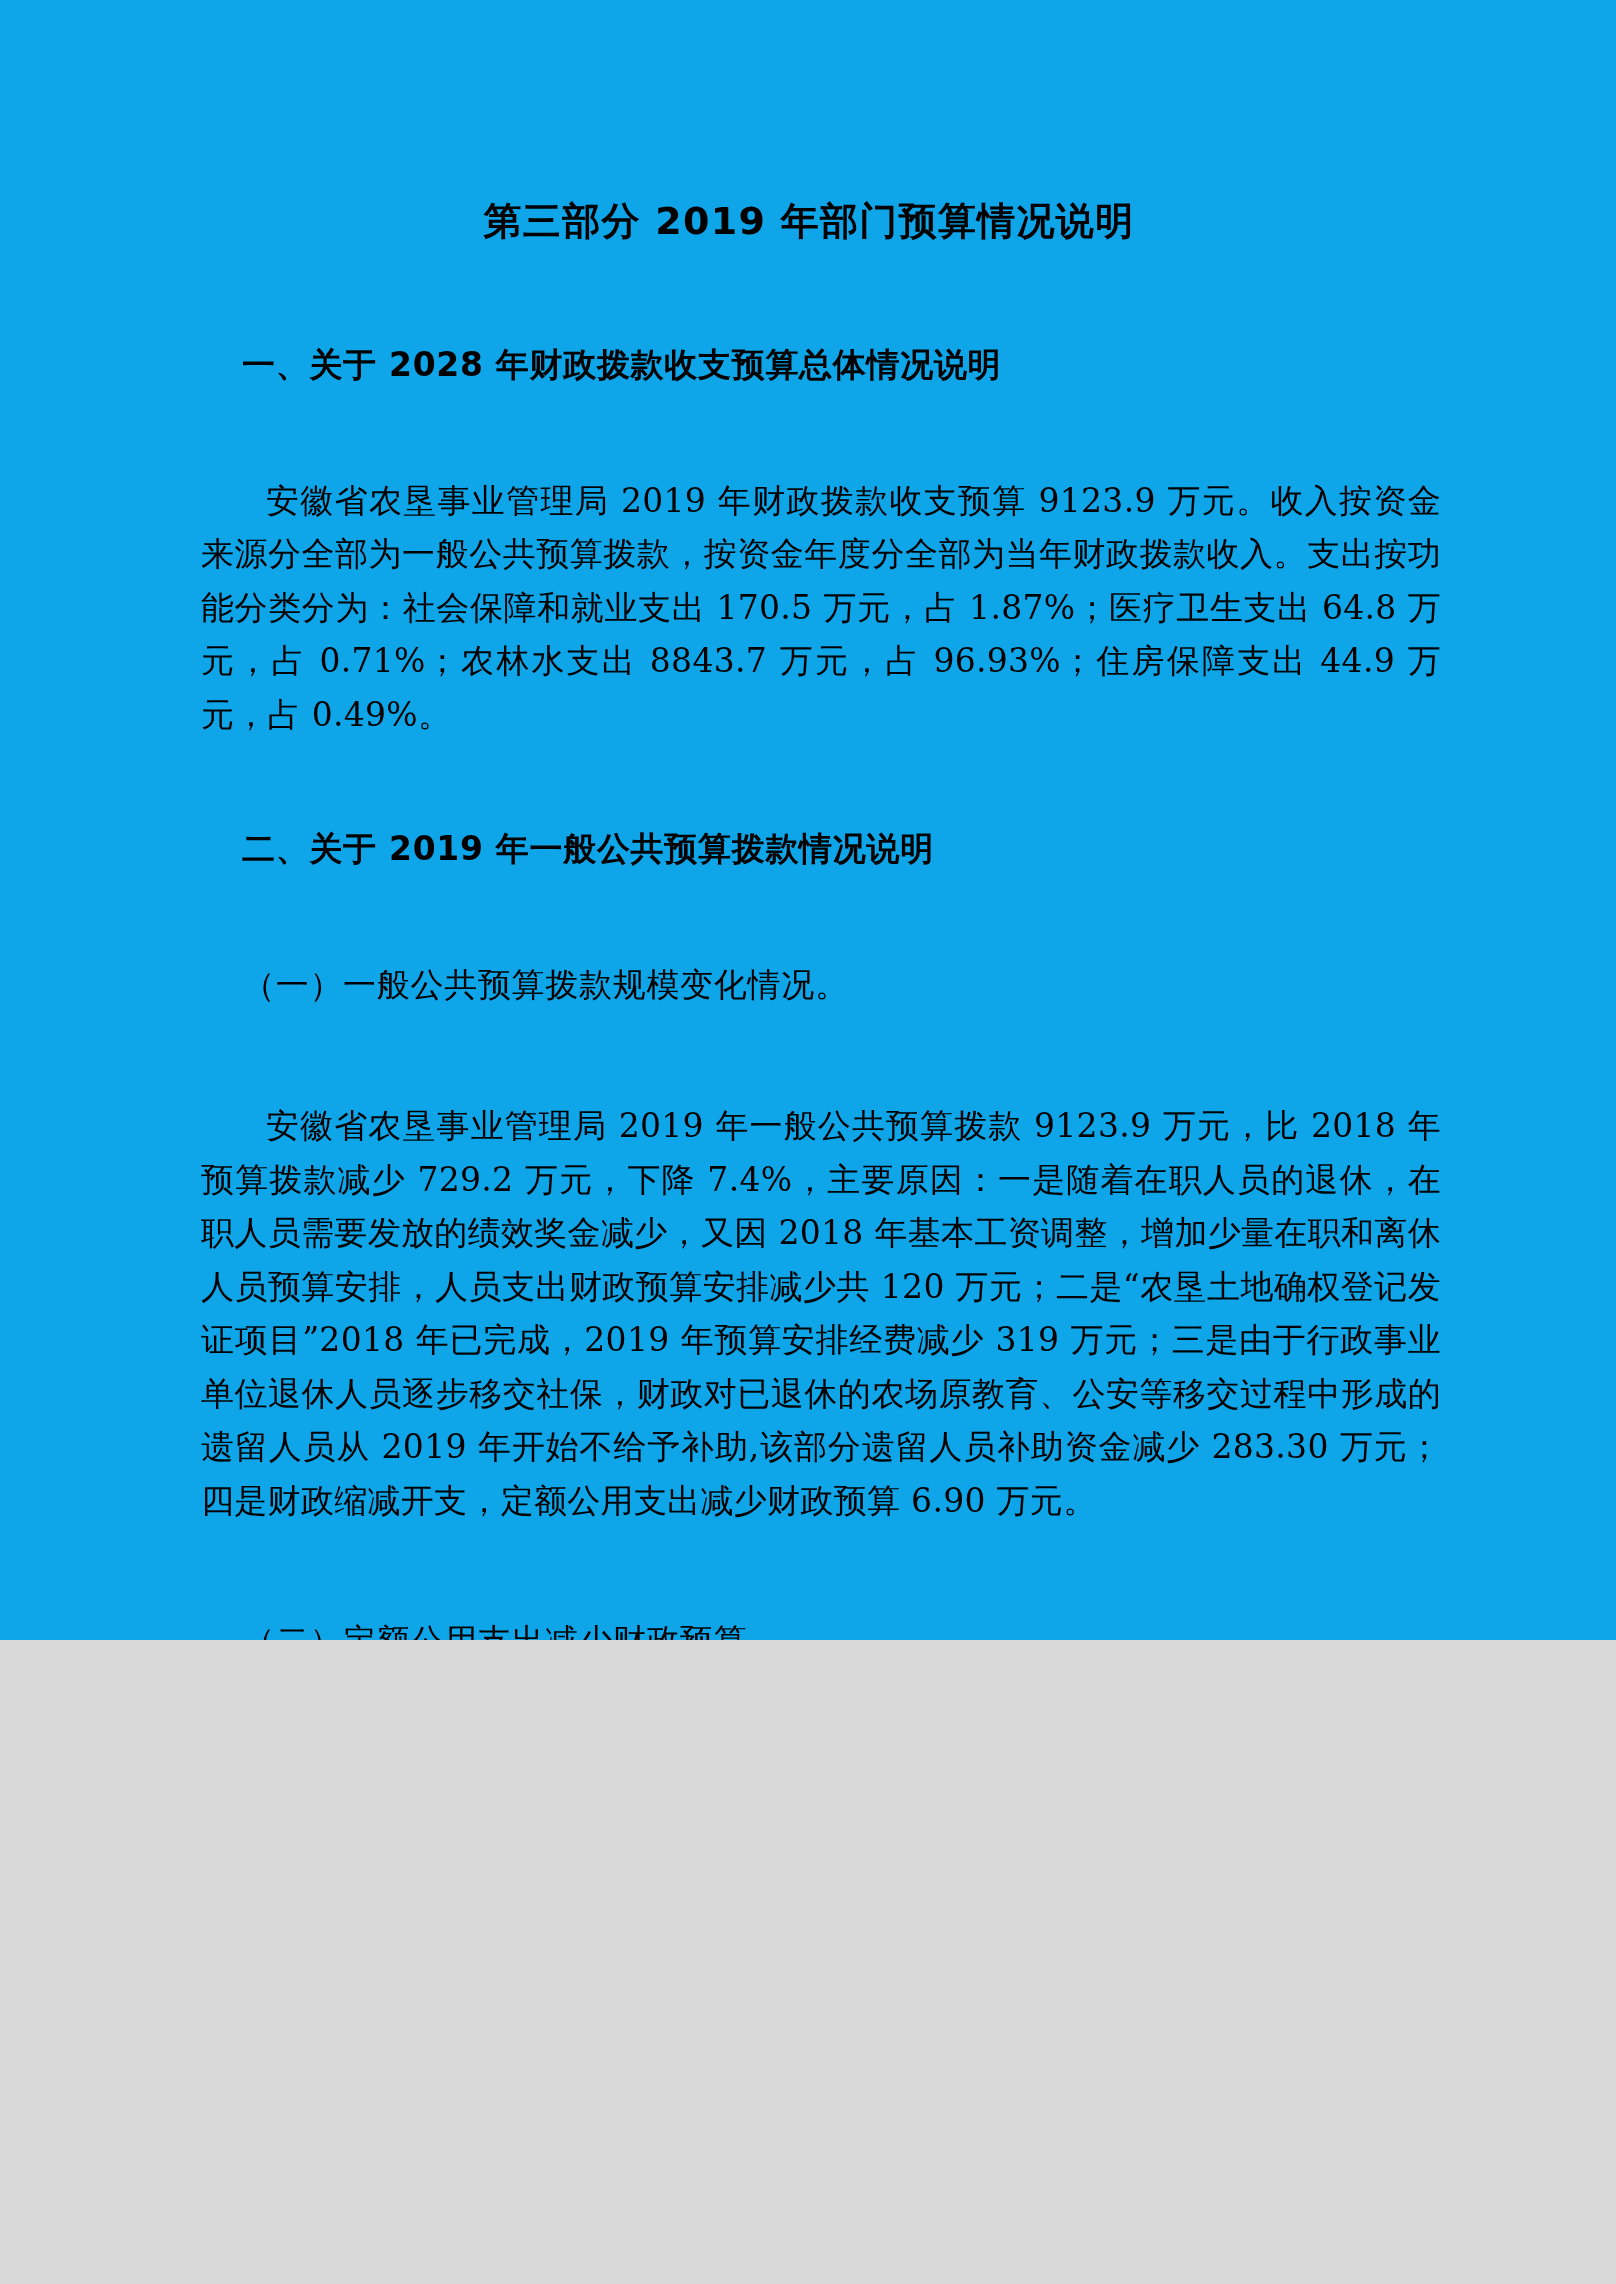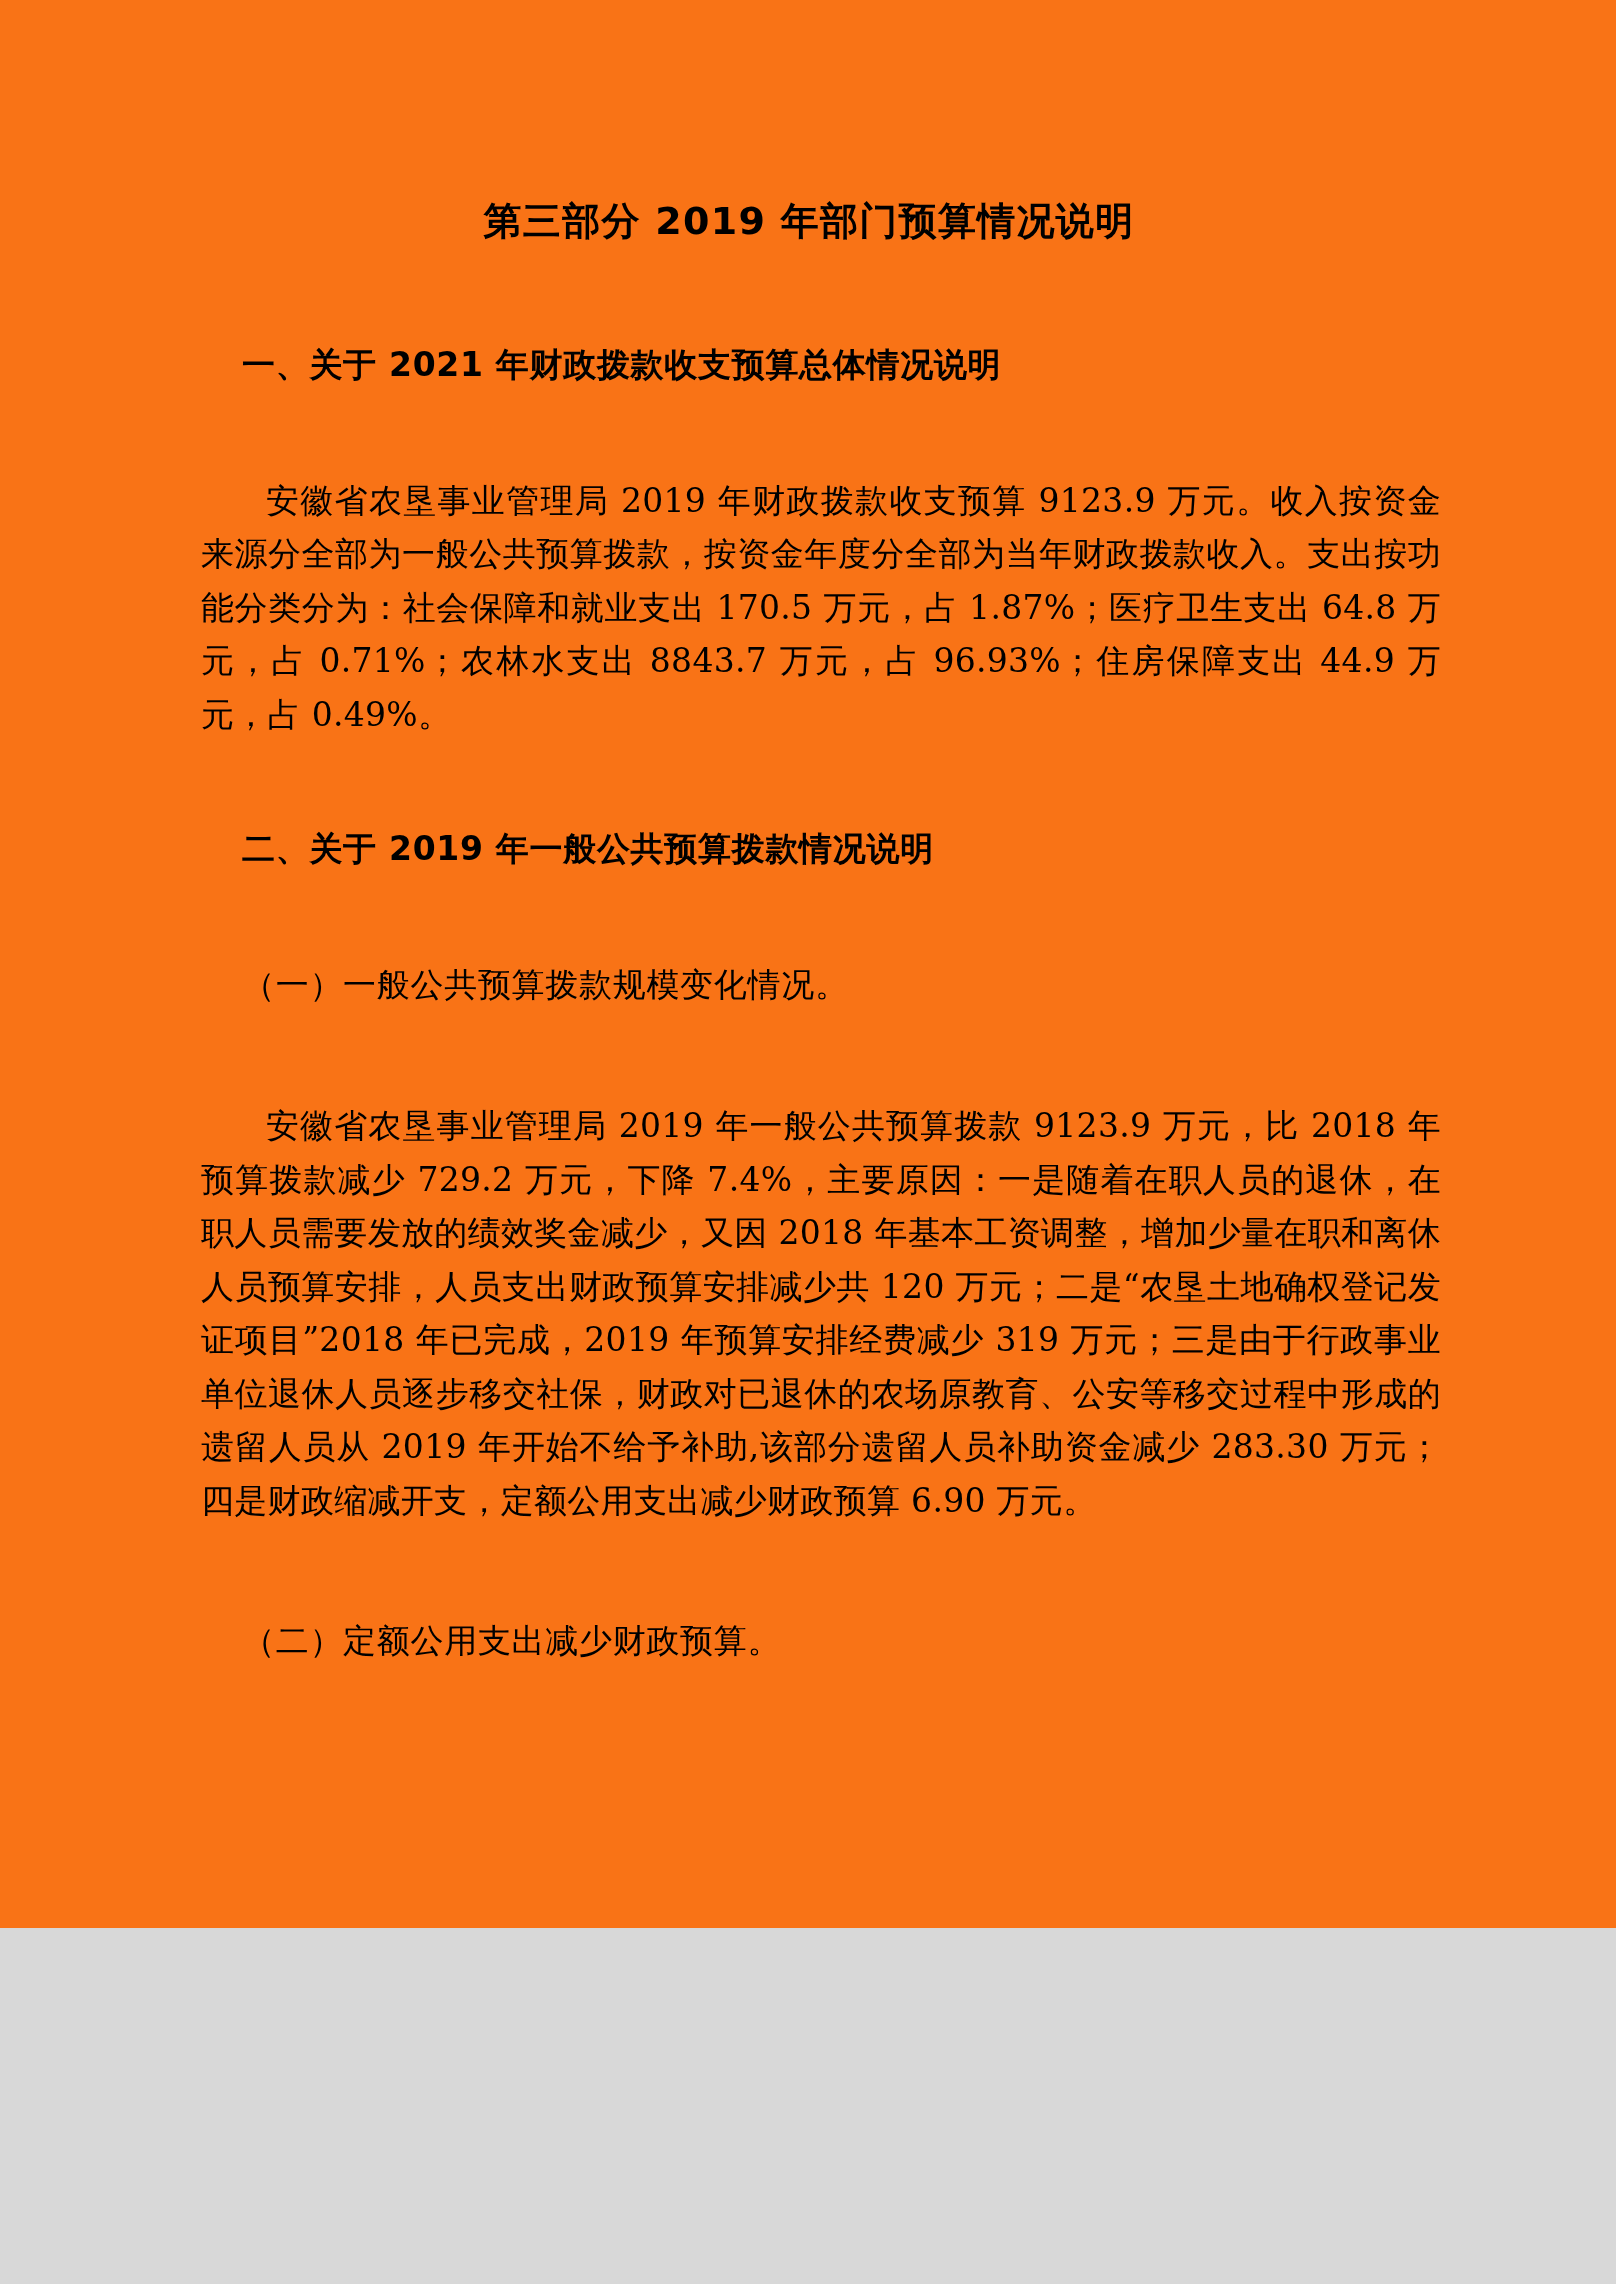--- a/index.html
+++ b/index.html
@@ -5,22 +5,22 @@
   html, body {
     margin: 0;
     padding: 0;
     background: #d8d8d8;
   }
   body {
     font-family: "DejaVu Sans", "Liberation Sans", sans-serif;
   }
   .page {
     width: 1616px;
-    height: 1928px;
-    background: #f97316;
+    height: 1640px;
+    background: #0ea5e9;
     position: relative;
     box-sizing: border-box;
     overflow: hidden;
   }
   .content {
     position: absolute;
     left: 177px;
     top: 0;
     width: 1264px;
   }
@@ -80,21 +80,21 @@
 </head>
 <body>
 
 <div class="page">
   <div class="content">
 
     <h1 class="doc-title">第三部分 2019 年部门预算情况说明</h1>
 
     <div class="gap-lg"></div>
 
-    <h2 class="heading">一、关于 2021 年财政拨款收支预算总体情况说明</h2>
+    <h2 class="heading">一、关于 2028 年财政拨款收支预算总体情况说明</h2>
 
     <div class="gap-sm"></div>
 
     <p class="para">安徽省农垦事业管理局 2019 年财政拨款收支预算 9123.9 万元。收入按资金来源分全部为一般公共预算拨款，按资金年度分全部为当年财政拨款收入。支出按功能分类分为：社会保障和就业支出 170.5 万元，占 1.87%；医疗卫生支出 64.8 万元，占 0.71%；农林水支出 8843.7 万元，占 96.93%；住房保障支出 44.9 万元，占 0.49%。</p>
 
     <div class="gap-sm"></div>
 
     <h2 class="heading">二、关于 2019 年一般公共预算拨款情况说明</h2>
 
     <div class="gap-sm"></div>

